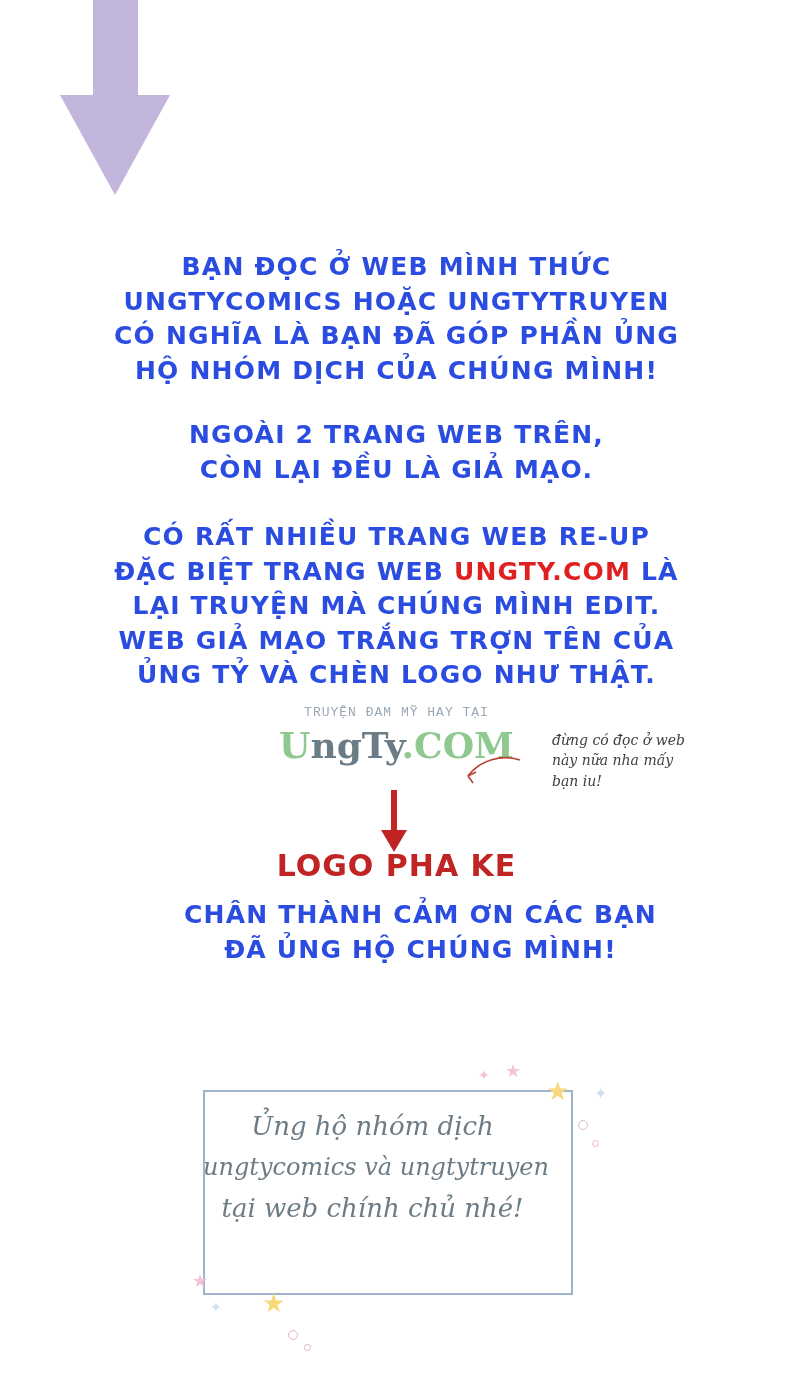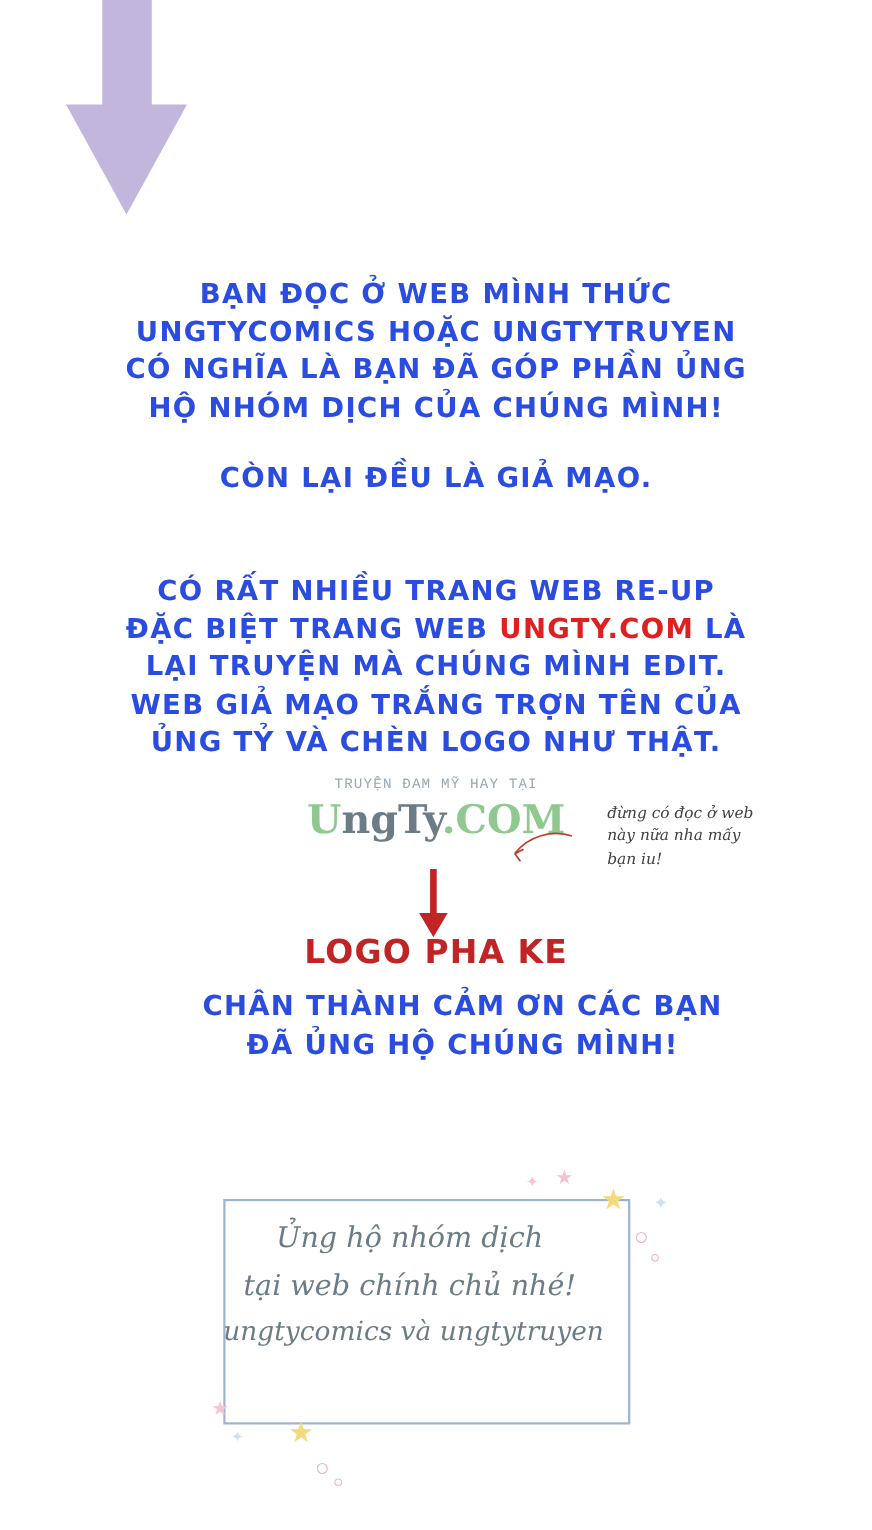--- a/index.html
+++ b/index.html
@@ -196,20 +196,21 @@
 </div>
 
 <div class="blue-block" id="block1">
   <span class="ln">BẠN ĐỌC Ở WEB MÌNH THỨC</span>
   <span class="ln">UNGTYCOMICS HOẶC UNGTYTRUYEN</span>
   <span class="ln">CÓ NGHĨA LÀ BẠN ĐÃ GÓP PHẦN ỦNG</span>
   <span class="ln">HỘ NHÓM DỊCH CỦA CHÚNG MÌNH!</span>
 </div>
 
 <div class="blue-block" id="block2">
+  <span class="ln">NGOÀI 2 TRANG WEB TRÊN,</span>
   <span class="ln">CÒN LẠI ĐỀU LÀ GIẢ MẠO.</span>
 </div>
 
 <div class="blue-block" id="block3">
   <span class="ln">CÓ RẤT NHIỀU TRANG WEB RE-UP</span>
   <span class="ln">ĐẶC BIỆT TRANG WEB <span class="red-word">UNGTY.COM</span> LÀ</span>
   <span class="ln">LẠI TRUYỆN MÀ CHÚNG MÌNH EDIT.</span>
   <span class="ln">WEB GIẢ MẠO TRẮNG TRỢN TÊN CỦA</span>
   <span class="ln">ỦNG TỶ VÀ CHÈN LOGO NHƯ THẬT.</span>
 </div>
@@ -238,22 +239,22 @@
 </div>
 
 <div class="blue-block" id="block4">
   <span class="ln">CHÂN THÀNH CẢM ƠN CÁC BẠN</span>
   <span class="ln">ĐÃ ỦNG HỘ CHÚNG MÌNH!</span>
 </div>
 
 <div class="card"></div>
 <div class="card-text">
   <span class="ln">Ủng hộ nhóm dịch</span>
+  <span class="ln small">ungtycomics và ungtytruyen</span>
   <span class="ln">tại web chính chủ nhé!</span>
-  <span class="ln small">ungtycomics và ungtytruyen</span>
 </div>
 
 <div class="star" style="left:546px; top:1078px; color:#f6d97a;">★</div>
 <div class="star" style="left:505px; top:1062px; color:#f3c3d6; font-size:18px;">★</div>
 <div class="star" style="left:478px; top:1068px; color:#f3c3d6; font-size:14px;">✦</div>
 <div class="star" style="left:594px; top:1086px; color:#cfe0f0; font-size:16px;">✦</div>
 <div class="circ" style="left:578px; top:1120px; width:8px; height:8px;"></div>
 <div class="circ" style="left:592px; top:1140px; width:5px; height:5px;"></div>
 
 <div class="star" style="left:262px; top:1290px; color:#f6d97a;">★</div>

